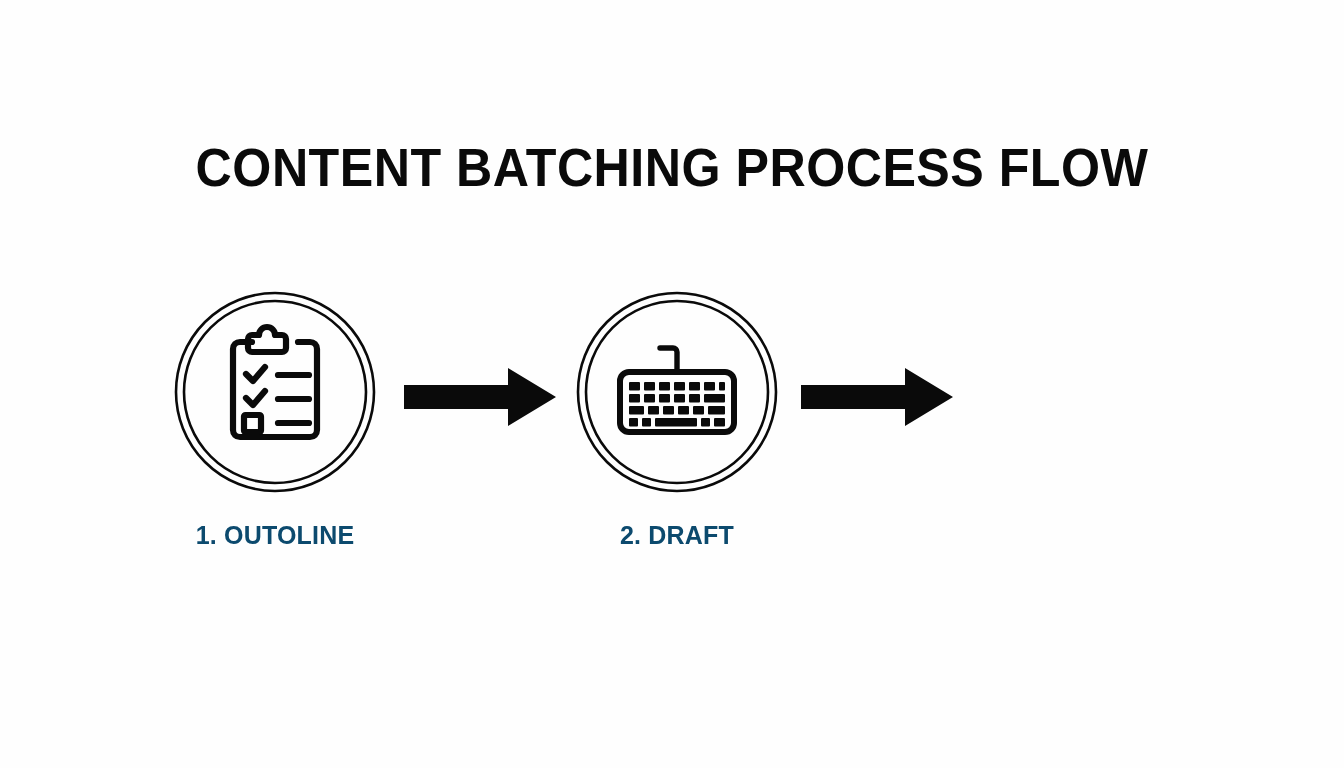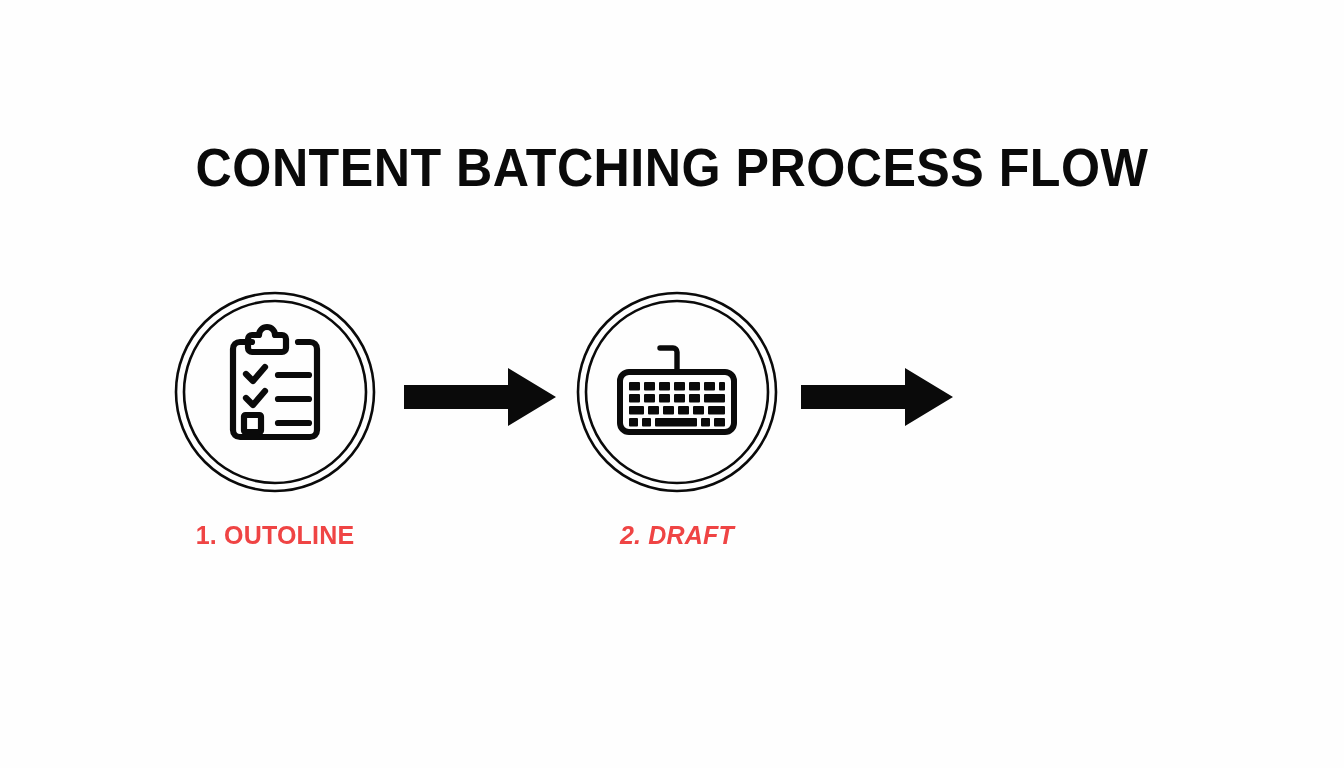--- a/index.html
+++ b/index.html
@@ -51,21 +51,21 @@
   }
 
   .step {
     position: absolute;
     top: 0;
     width: 280px;
     height: 290px;
     text-align: center;
   }
   .step-1 { left: 135px; }
-  .step-2 { left: 537px; font-style: italic; }
+  .step-2 { left: 537px; }
   .step-3 { left: 937px; }
 
   .ring-wrap {
     position: relative;
     width: 204px;
     height: 204px;
     margin: 0 auto;
   }
   .ring-wrap svg {
     display: block;
@@ -73,21 +73,21 @@
     height: 204px;
   }
 
   .step-label {
     margin-top: 26px;
     font-family: "Liberation Sans", sans-serif;
     font-weight: 700;
     font-size: 25px;
     line-height: 30px;
     letter-spacing: 0.2px;
-    color: #ef4444;
+    color: #0c4a6e;
     white-space: nowrap;
     user-select: none;
   }
 
   
   .arrow {
     position: absolute;
     top: 78px;
     width: 152px;
     height: 58px;

